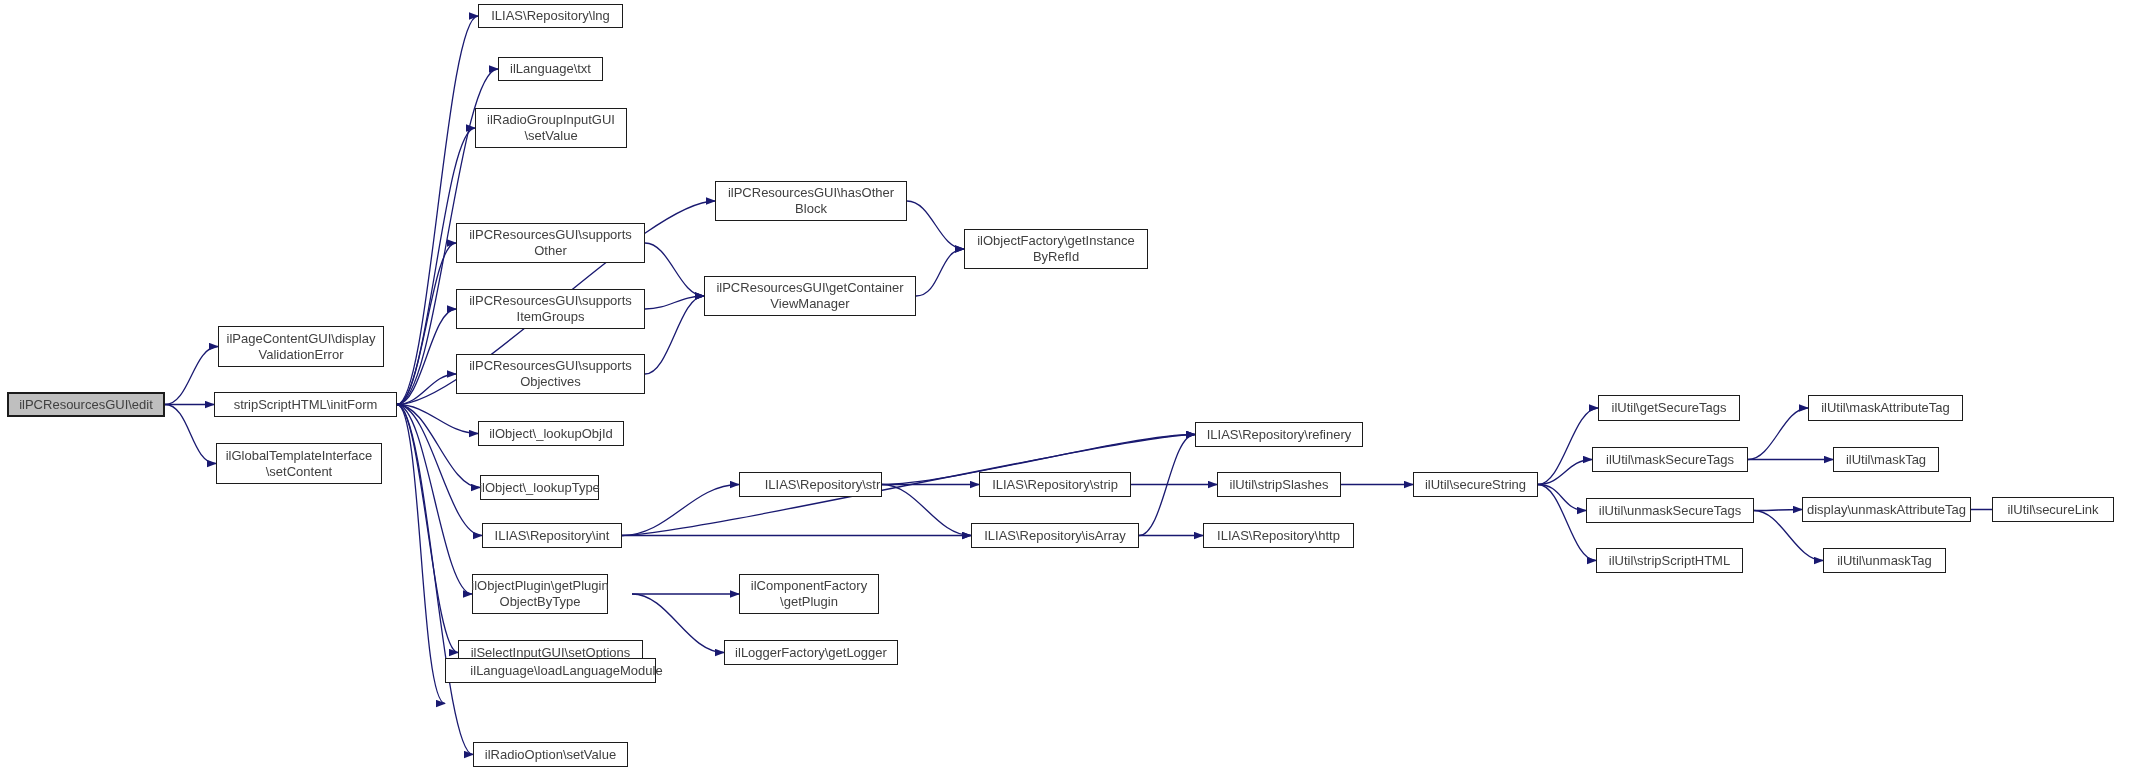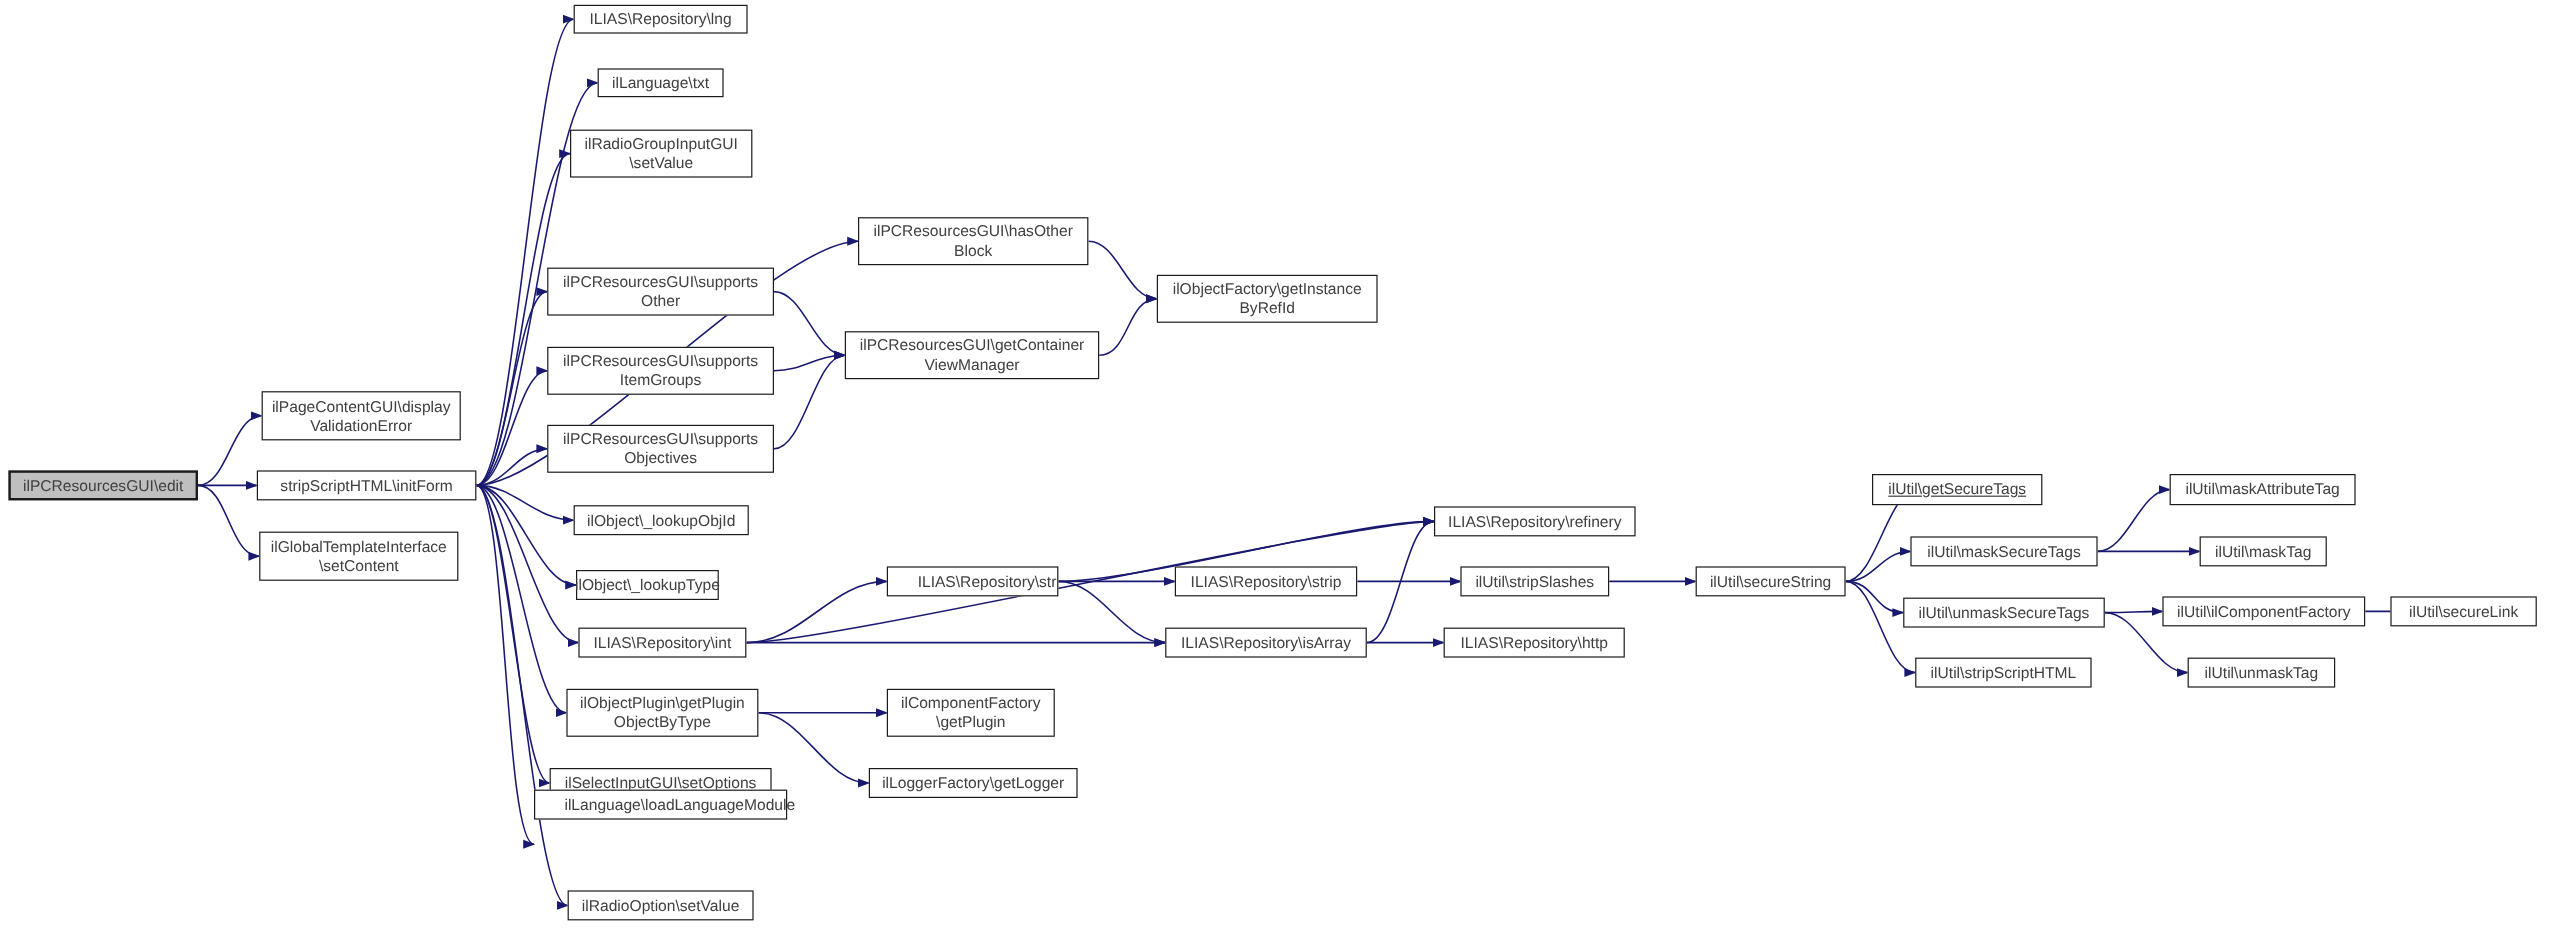--- a/index.html
+++ b/index.html
@@ -120,38 +120,38 @@
 Other</div>
       <div class="node" style="left: 456px; top: 289px; width: 189px; height: 40px;">ilPCResourcesGUI\supports
 ItemGroups</div>
       <div class="node" style="left: 456px; top: 354px; width: 189px; height: 40px;">ilPCResourcesGUI\supports
 Objectives</div>
       <div class="node" style="left: 704px; top: 276px; width: 212px; height: 40px;">ilPCResourcesGUI\getContainer
 ViewManager</div>
       <div class="node" style="left: 478px; top: 421px; width: 146px; height: 25px;">ilObject\_lookupObjId</div>
       <div class="node" style="left: 480px; top: 475px; width: 119px; height: 25px;">ilObject\_lookupType</div>
       <div class="node" style="left: 482px; top: 523px; width: 140px; height: 25px;">ILIAS\Repository\int</div>
-      <div class="node" style="left: 472px; top: 574px; width: 160px; height: 40px;">ilObjectPlugin\getPlugin
+      <div class="node" style="left: 472px; top: 574px; width: 136px; height: 40px;">ilObjectPlugin\getPlugin
 ObjectByType</div>
       <div class="node" style="left: 458px; top: 640px; width: 185px; height: 25px;">ilSelectInputGUI\setOptions</div>
       <div class="node" style="left: 445px; top: 658px; width: 211px; height: 25px; padding-left: 32px;">ilLanguage\loadLanguageModule</div>
       <div class="node" style="left: 473px; top: 742px; width: 155px; height: 25px;">ilRadioOption\setValue</div>
       <div class="node" style="left: 739px; top: 574px; width: 140px; height: 40px;">ilComponentFactory
 \getPlugin</div>
       <div class="node" style="left: 724px; top: 640px; width: 174px; height: 25px;">ilLoggerFactory\getLogger</div>
       <div class="node" style="left: 739px; top: 472px; width: 143px; height: 25px; padding-left: 24px;">ILIAS\Repository\str</div>
       <div class="node" style="left: 979px; top: 472px; width: 152px; height: 25px;">ILIAS\Repository\strip</div>
       <div class="node" style="left: 971px; top: 523px; width: 168px; height: 25px;">ILIAS\Repository\isArray</div>
       <div class="node" style="left: 1195px; top: 422px; width: 168px; height: 25px;">ILIAS\Repository\refinery</div>
       <div class="node" style="left: 1217px; top: 472px; width: 124px; height: 25px;">ilUtil\stripSlashes</div>
       <div class="node" style="left: 1203px; top: 523px; width: 151px; height: 25px;">ILIAS\Repository\http</div>
       <div class="node" style="left: 1413px; top: 472px; width: 125px; height: 25px;">ilUtil\secureString</div>
-      <div class="node" style="left: 1560px; top: 395px; width: 142px; height: 26px; text-decoration: underline;">ilUtil\getSecureTags</div>
+      <div class="node" style="left: 1598px; top: 395px; width: 142px; height: 26px;">ilUtil\getSecureTags</div>
       <div class="node" style="left: 1592px; top: 447px; width: 156px; height: 25px;">ilUtil\maskSecureTags</div>
       <div class="node" style="left: 1586px; top: 498px; width: 168px; height: 25px;">ilUtil\unmaskSecureTags</div>
       <div class="node" style="left: 1596px; top: 548px; width: 147px; height: 25px;">ilUtil\stripScriptHTML</div>
       <div class="node" style="left: 1808px; top: 395px; width: 155px; height: 26px;">ilUtil\maskAttributeTag</div>
       <div class="node" style="left: 1833px; top: 447px; width: 106px; height: 25px;">ilUtil\maskTag</div>
-      <div class="node" style="left: 1802px; top: 497px; width: 169px; height: 25px;">ilUtil\ilComponentFactory</div>
+      <div class="node" style="left: 1802px; top: 497px; width: 169px; height: 25px;">display\unmaskAttributeTag</div>
       <div class="node" style="left: 1992px; top: 497px; width: 122px; height: 25px;">ilUtil\secureLink</div>
       <div class="node" style="left: 1823px; top: 548px; width: 123px; height: 25px;">ilUtil\unmaskTag</div>
     </div>
 </div>
 
 </body></html>

